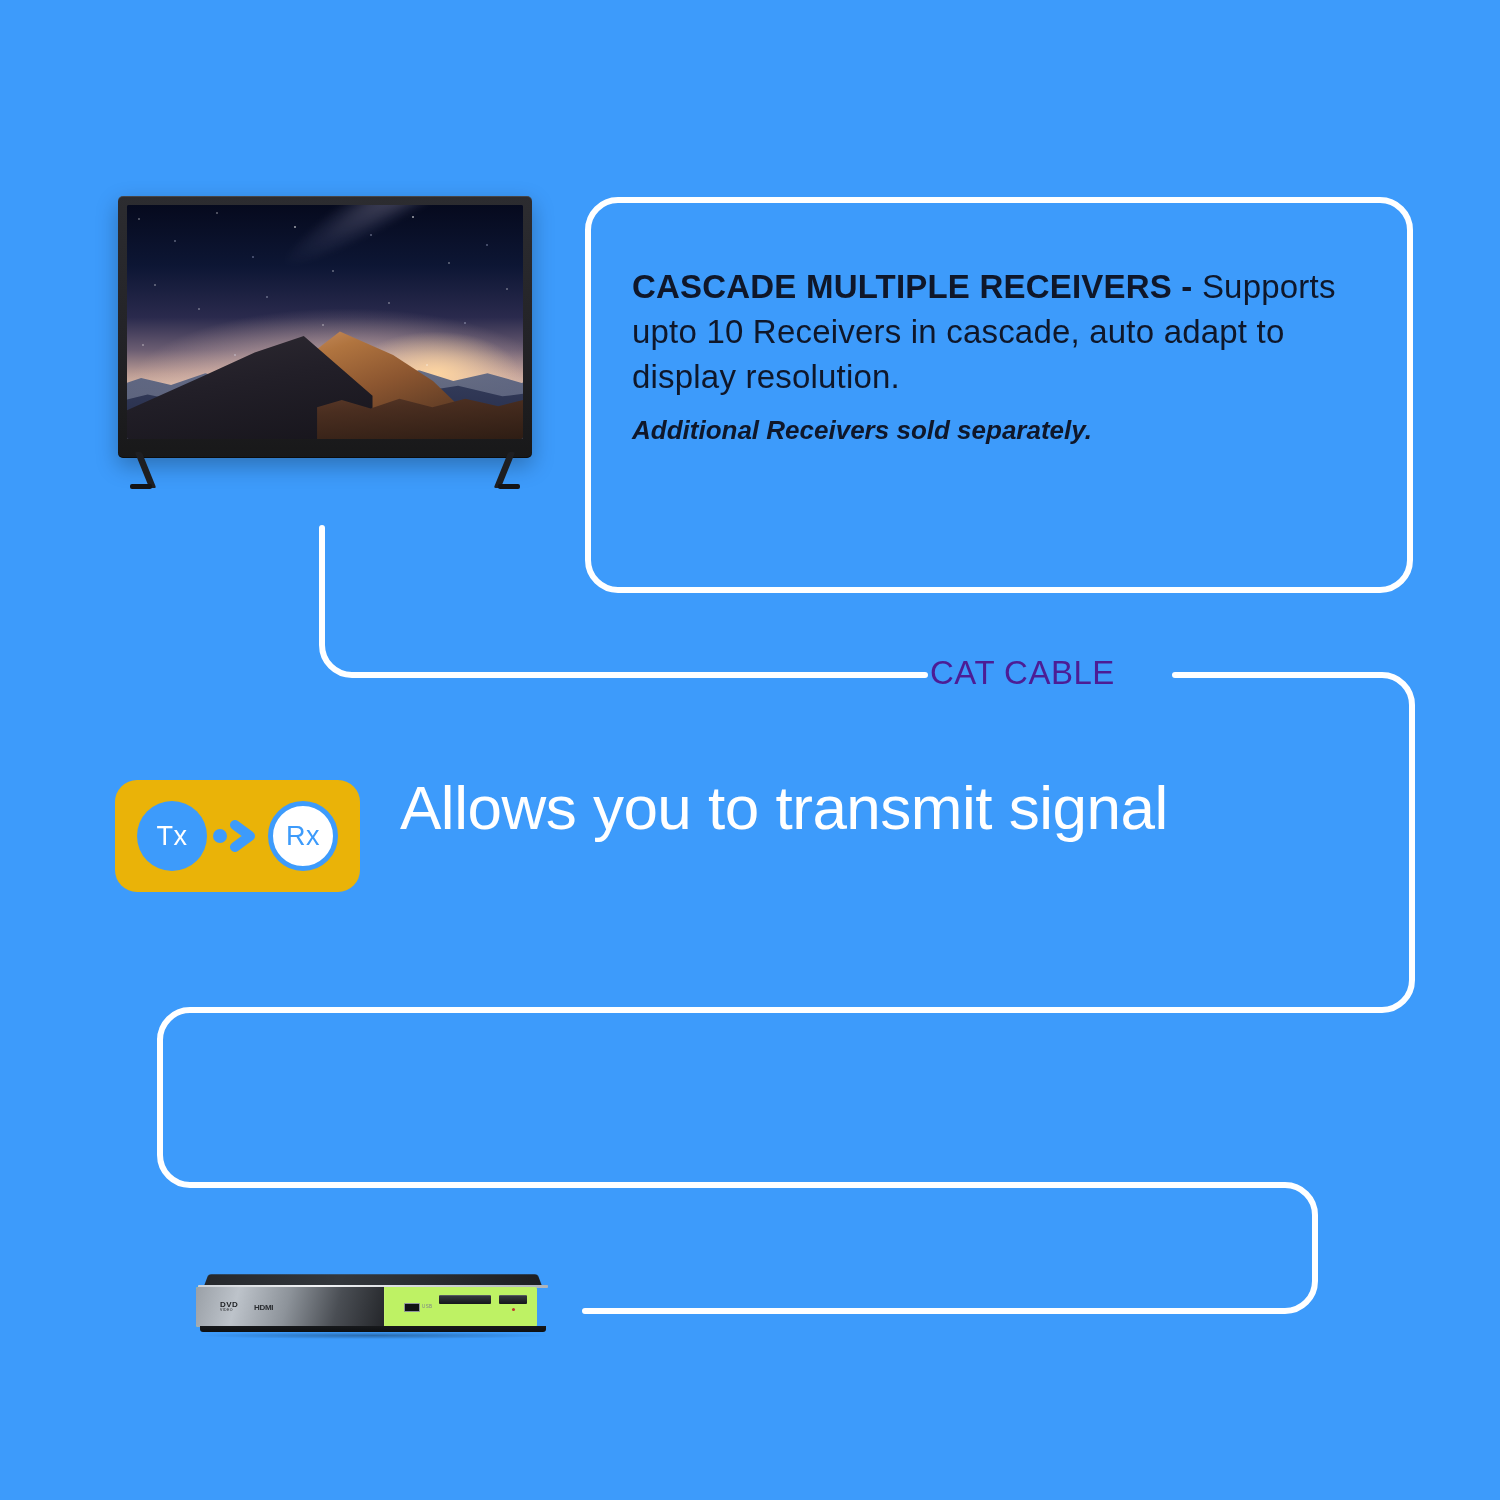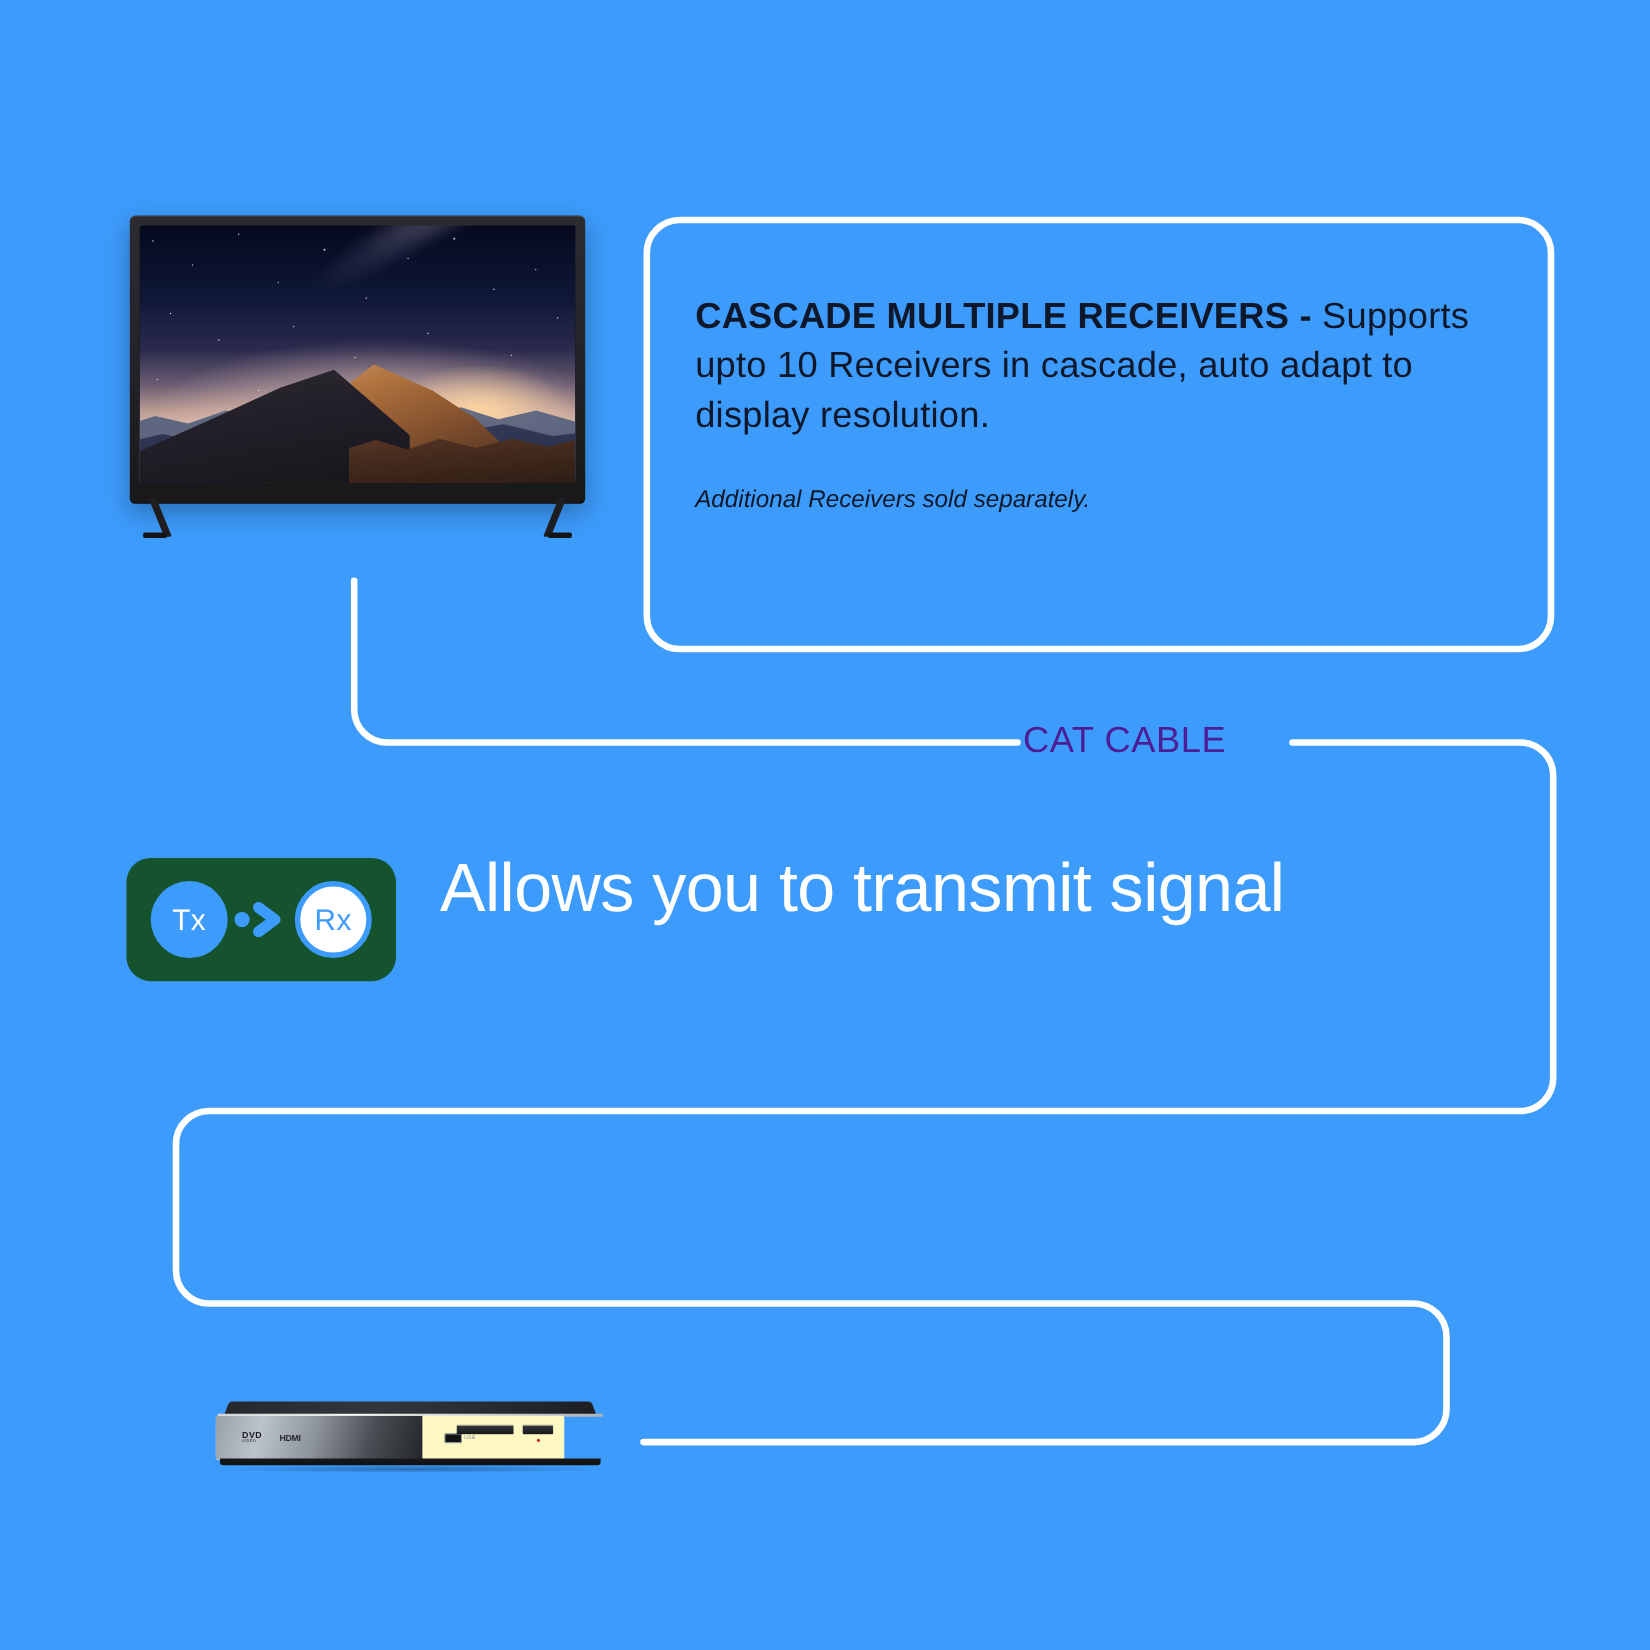--- a/index.html
+++ b/index.html
@@ -160,22 +160,22 @@
     border-radius: 3px 3px 0 0;
     transform: perspective(260px) rotateX(30deg);
     transform-origin: bottom center;
   }
   .dvd-lip {
     position: absolute; left: 2px; top: 13px; width: 350px; height: 3px;
     background: linear-gradient(90deg,#cfd3d8,#f2f4f6 35%,#aeb3b9 100%);
     border-radius: 1px;
   }
   .dvd-face {
-    position: absolute; left: 0; top: 15px; width: 317px; height: 40px;
-    background: #fef9c3;
+    position: absolute; left: 0; top: 15px; width: 341px; height: 40px;
+    background: #bef264;
     border-radius: 2px;
     overflow: hidden;
   }
   .dvd-silver {
     position: absolute; left: 0; top: 0; width: 188px; height: 40px;
     background: linear-gradient(105deg,#9aa0a7 0%, #bdc3ca 22%, #8d939a 48%, #4a4e54 74%, #24262a 100%);
   }
   .dvd-logo-dvd {
     position: absolute; left: 24px; top: 14px;
     font-size: 8px; font-weight: bold; color: #1c1e21; letter-spacing: .5px;
@@ -235,24 +235,24 @@
     width: 752px;
   }
   #cascade-text .line1 {
     font-size: 33px;
     line-height: 45px;
     font-weight: 400;
     letter-spacing: .2px;
   }
   #cascade-text .line1 .caps { font-weight: 700; }
   #cascade-text .note {
-    margin-top: 36px;
-    font-size: 22px;
+    margin-top: 12px;
+    font-size: 26px;
     font-style: italic;
-    font-weight: 400;
+    font-weight: 700;
     line-height: 38px;
   }
   #headline {
     position: absolute;
     left: 400px;
     top: 772px;
     width: 990px;
     color: #fff;
     font-size: 62px;
     line-height: 72px;
@@ -279,21 +279,21 @@
     font-weight: 400;
   }
 
   
   #txrx {
     position: absolute;
     left: 115px;
     top: 780px;
     width: 245px;
     height: 112px;
-    background: #14532d;
+    background: #eab308;
     border-radius: 22px;
   }
   .txrx-circle {
     position: absolute;
     top: 21px;
     width: 70px;
     height: 70px;
     border-radius: 50%;
     display: flex;
     align-items: center;

